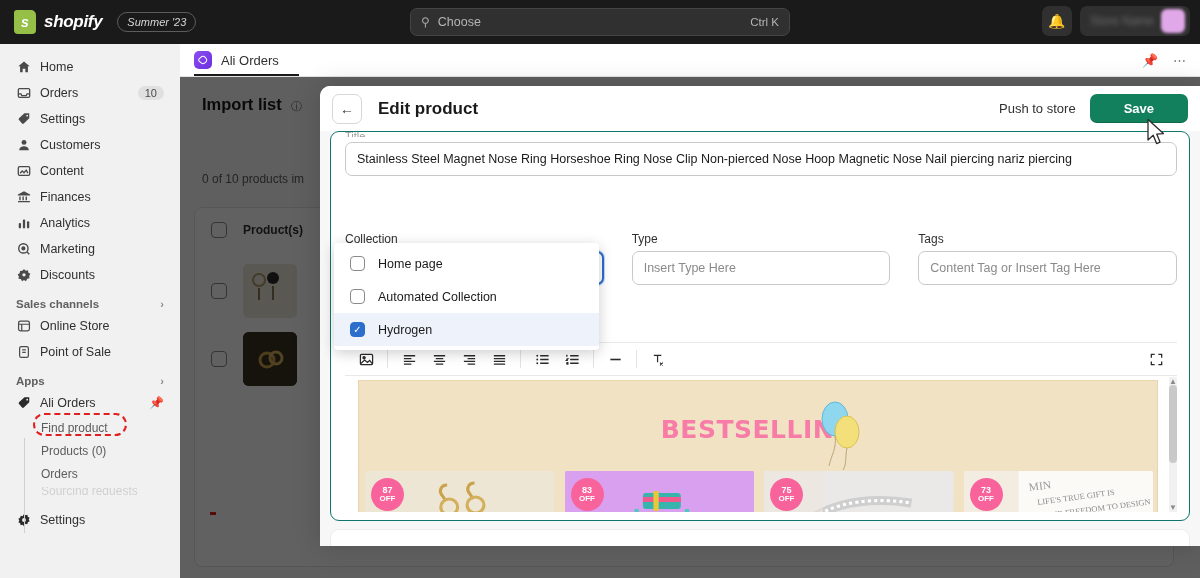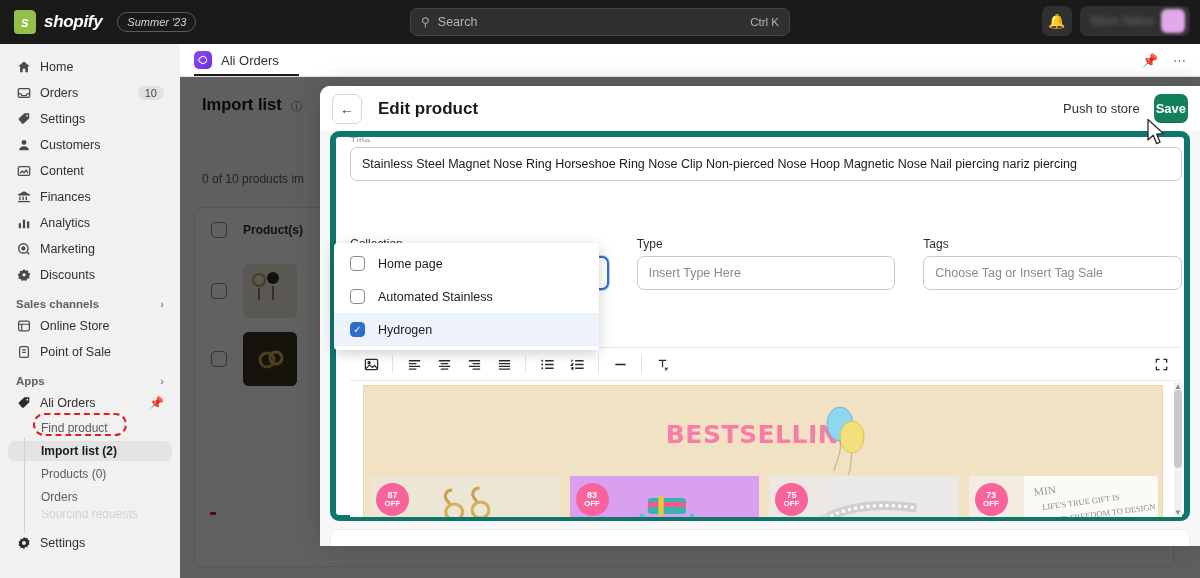--- a/index.html
+++ b/index.html
@@ -193,35 +193,35 @@
     color: #303030; font-size: 14px;
   }
   .modal-title { font-size: 17px; font-weight: bold; color: #1a1a1a; margin-left: 16px; }
   .modal-head-right {
     position: absolute; right: 12px; top: 0; height: 45px;
     display: flex; align-items: center; gap: 14px;
   }
   .push-link { font-size: 13px; color: #303030; }
   .save-btn {
     background: #12805c; color: #fff; font-size: 13px; font-weight: bold;
-    padding: 7px 2px; border-radius: 7px; border: none;
+    padding: 7px 34px; border-radius: 7px; border: none;
     box-shadow: inset 0 -1px 0 rgba(0,0,0,.18);
   }
   .cursor-arrow {
     position: absolute; left: 1146px; top: 118px; z-index: 40; pointer-events: none;
   }
 
   
   .modal-body {
     position: absolute; top: 45px; left: 0; width: 880px; height: 415px;
     overflow: hidden;
   }
   .card-white {
     position: absolute; left: 10px; top: 0; width: 860px; height: 390px;
-    background: #fff; border-radius: 9px; border: 6px solid #0f766e;
+    background: #fff; border-radius: 9px; border: 1px solid #0f766e;
   }
   .fld-label { font-size: 12px; color: #303030; margin-bottom: 5px; }
   .txt-input {
     border: 1px solid #c9c9c9; border-radius: 7px; background: #fff;
     font-size: 12.5px; color: #1a1a1a; padding: 8px 11px;
     width: 100%; height: 34px; display: flex; align-items: center;
     overflow: hidden; white-space: nowrap;
   }
   .txt-input.ph { color: #8a8a8a; }
   .txt-input.focused {
@@ -327,21 +327,21 @@
   <div class="brand">
     <div class="shopify-logo">
       <span>s</span>
     </div>
     <div class="brand-name">shopify</div>
     <div class="badge-pill">Summer '23</div>
   </div>
 
   <div class="search-wrap">
     <span class="mag">⚲</span>
-    <span class="search-ph">Search</span>
+    <span class="search-ph">Choose</span>
     <span class="search-kbd">Ctrl K</span>
   </div>
 
   <div class="topright">
     <div class="bell-btn">
       <span>🔔</span>
     </div>
     <div class="account-chip">
       <span class="account-name">Store Name</span>
       <span class="avatar"></span>
@@ -482,23 +482,20 @@
     <span class="lbl">Ali Orders</span>
     <span class="pin-ico">📌</span>
   </div>
 
   <div class="applist-line"></div>
 
   <div>
     <div class="sub-item">
       <span>Find product</span>
     </div>
-    <div class="sub-item active">
-      <span>Import list (2)</span>
-    </div>
     <div class="sub-item">
       <span>Products (0)</span>
     </div>
     <div class="sub-item">
       <span>Orders</span>
     </div>
     <div class="sub-item" style="opacity:.22;overflow:hidden;height:8px">
       <span>Sourcing requests</span>
     </div>
   </div>
@@ -603,21 +600,21 @@
         <div class="col">
           <div class="fld-label">Collection</div>
           <div class="txt-input ph focused">Choose Collections</div>
         </div>
         <div class="col">
           <div class="fld-label">Type</div>
           <div class="txt-input ph">Insert Type Here</div>
         </div>
         <div class="col">
           <div class="fld-label">Tags</div>
-          <div class="txt-input ph">Choose Tag or Insert Tag Sale</div>
+          <div class="txt-input ph">Content Tag or Insert Tag Here</div>
         </div>
       </div>
 
       <div class="editor-toolbar">
         <div class="tb-btn">
           <svg width="15" height="15" viewBox="0 0 16 16" fill="none" stroke="#2b2b2b" stroke-width="1.3">
               <rect x="1.5" y="2.5" width="13" height="11" rx="1.2"></rect>
               <circle cx="5.4" cy="6.2" r="1.2" fill="#2b2b2b"></circle>
               <path d="M2 12.3 6 8.6l3 2.6 2.4-2.2 2.6 3.3" fill="none"></path>
             </svg>
@@ -766,21 +763,21 @@
   </div>
 </div>
 
 <div class="dropdown">
   <div class="dd-item">
     <span class="dd-cb"></span>
     <span>Home page</span>
   </div>
   <div class="dd-item">
     <span class="dd-cb"></span>
-    <span>Automated Stainless</span>
+    <span>Automated Collection</span>
   </div>
   <div class="dd-item sel">
     <span class="dd-cb on">✓</span>
     <span>Hydrogen</span>
   </div>
 </div>
 
 <div class="cursor-arrow">
   <svg width="22" height="30" viewBox="0 0 22 30">
     <path d="M2 1.5 2 22 7.2 17.3 10.6 25.6 14 24.1 10.7 16.1 17.4 15.6z" fill="#fff" stroke="#2b2b2b" stroke-width="1.3" stroke-linejoin="round"></path>

